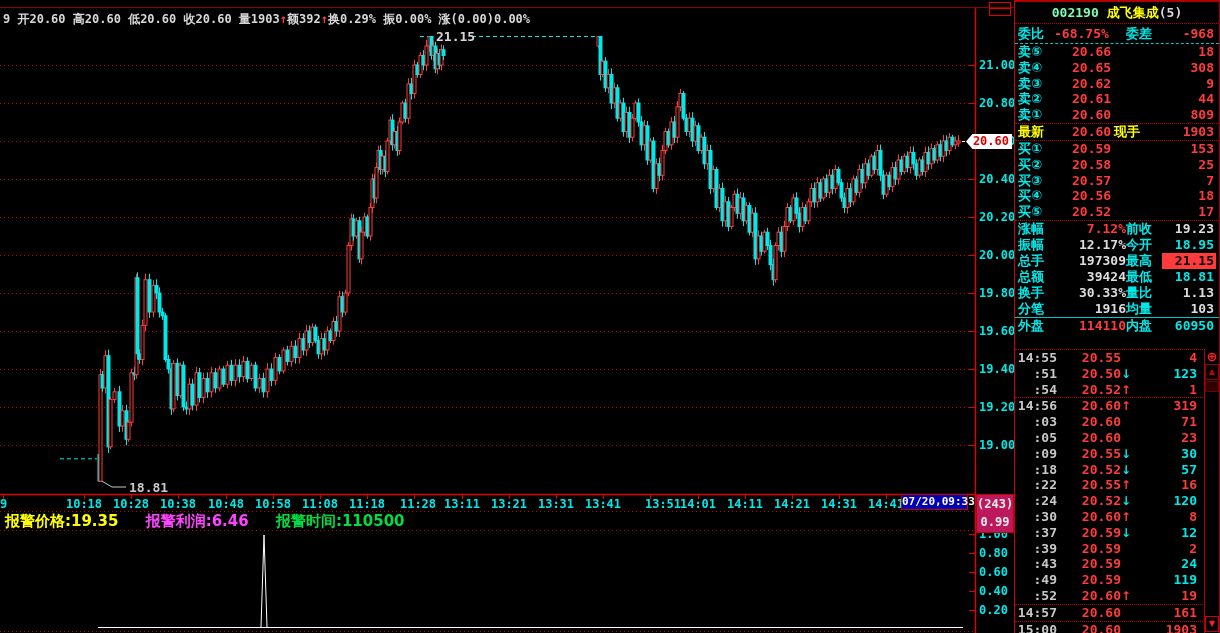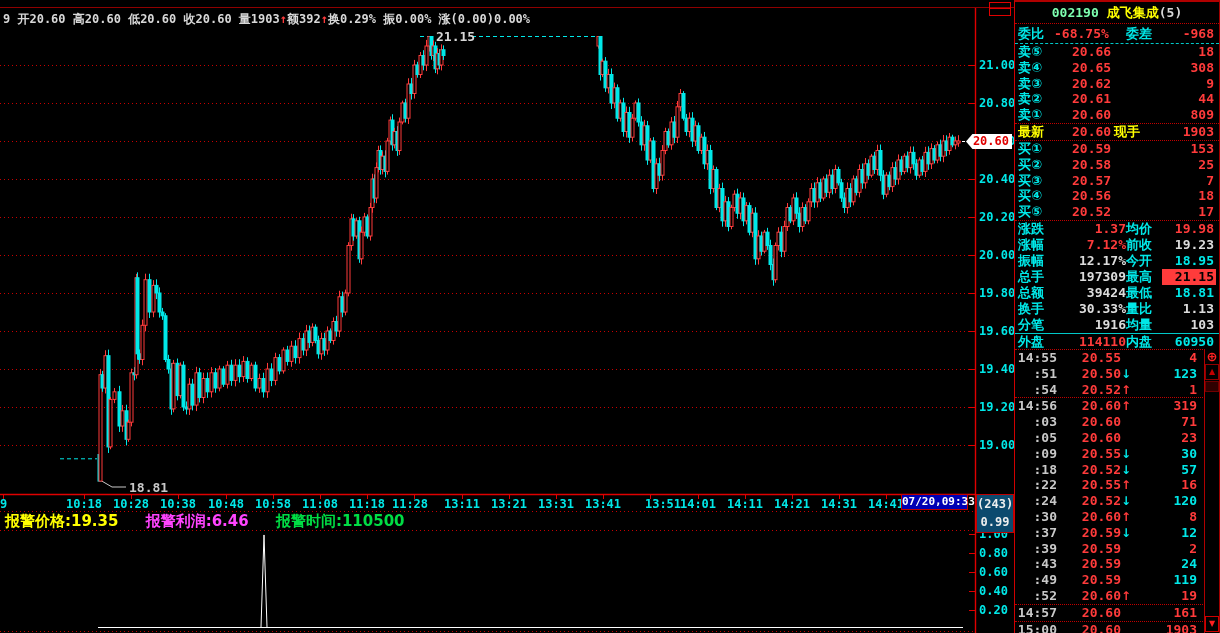--- a/index.html
+++ b/index.html
@@ -20,21 +20,21 @@
         color:#e00000;font-weight:bold;font-size:12px;line-height:15px;text-align:right;
         padding-right:3px;box-sizing:border-box;z-index:6;}
   #period-icon{position:absolute;left:989px;top:2px;width:20px;height:12px;border:1px solid #e00000;z-index:6;}
   #period-icon:after{content:"";position:absolute;left:0;top:5px;width:100%;height:1px;background:#e00000;}
   
   .xtick{position:absolute;top:497px;width:44px;text-align:center;color:#00e8e8;font-size:12px;
          font-weight:bold;font-family:"DejaVu Sans Mono",monospace;z-index:4;}
   #dtbox{position:absolute;left:901px;top:494px;width:67px;height:16px;background:#0000b4;
          border:1px solid #c00000;box-sizing:border-box;color:#fff;font-size:11px;line-height:14px;
          text-align:center;font-weight:bold;z-index:6;}
-  #cntbox{position:absolute;left:976px;top:494px;width:38px;height:39px;background:#0c4a6e;
+  #cntbox{position:absolute;left:976px;top:494px;width:38px;height:39px;background:#be185d;
          border:1px solid #c00000;box-sizing:border-box;color:#eee;font-size:12px;line-height:18px;
          text-align:center;font-weight:bold;z-index:7;}
   
   #alarm{position:absolute;left:5px;top:512px;font-size:15px;font-weight:bold;white-space:nowrap;z-index:5;}
   #alarm span{margin-right:22px;}
   
   #panel{position:absolute;left:1014px;top:0;width:206px;height:633px;background:#000;
          border-left:1px solid #d00000;border-right:1px solid #a00000;border-top:2px solid #b00000;
          box-sizing:border-box;font-size:13px;font-weight:bold;z-index:8;
          font-family:"DejaVu Sans","Liberation Sans",sans-serif;}
@@ -642,21 +642,21 @@
 
   <div id="xticks">
       <span class="xtick" style="left: 0px; width: 12px; text-align: left;">9</span>
       <span class="xtick" style="left: 62px;">10:18</span>
       <span class="xtick" style="left: 109px;">10:28</span>
       <span class="xtick" style="left: 156px;">10:38</span>
       <span class="xtick" style="left: 204px;">10:48</span>
       <span class="xtick" style="left: 251px;">10:58</span>
       <span class="xtick" style="left: 286px; margin-left: 12px;">11:08</span>
       <span class="xtick" style="left: 345px;">11:18</span>
-      <span class="xtick" style="left: 388px;">11:28</span>
+      <span class="xtick" style="left: 396px;">11:28</span>
       <span class="xtick" style="left: 440px;">13:11</span>
       <span class="xtick" style="left: 487px;">13:21</span>
       <span class="xtick" style="left: 534px;">13:31</span>
       <span class="xtick" style="left: 581px;">13:41</span>
       <span class="xtick" style="left: 641px;">13:51</span>
       <span class="xtick" style="left: 676px;">14:01</span>
       <span class="xtick" style="left: 723px;">14:11</span>
       <span class="xtick" style="left: 770px;">14:21</span>
       <span class="xtick" style="left: 817px;">14:31</span>
       <span class="xtick" style="left: 864px;">14:41</span>
@@ -740,26 +740,20 @@
           <span class="red num v">18</span>
         </div>
         <div class="book-row">
           <span class="cyan">买⑤</span>
           <span class="red num p">20.52</span>
           <span class="red num v">17</span>
         </div>
       </div>
     <div id="stats">
         <div class="stat-row">
-          <span class="cyan">涨跌</span>
-          <span class="num v1 red">1.37</span>
-          <span class="cyan">均价</span>
-          <span class="num v2 red">19.98</span>
-        </div>
-        <div class="stat-row">
           <span class="cyan">涨幅</span>
           <span class="num v1 red">7.12%</span>
           <span class="cyan">前收</span>
           <span class="num v2 white">19.23</span>
         </div>
         <div class="stat-row">
           <span class="cyan">振幅</span>
           <span class="num v1 white">12.17%</span>
           <span class="cyan">今开</span>
           <span class="num v2 cyan">18.95</span>

